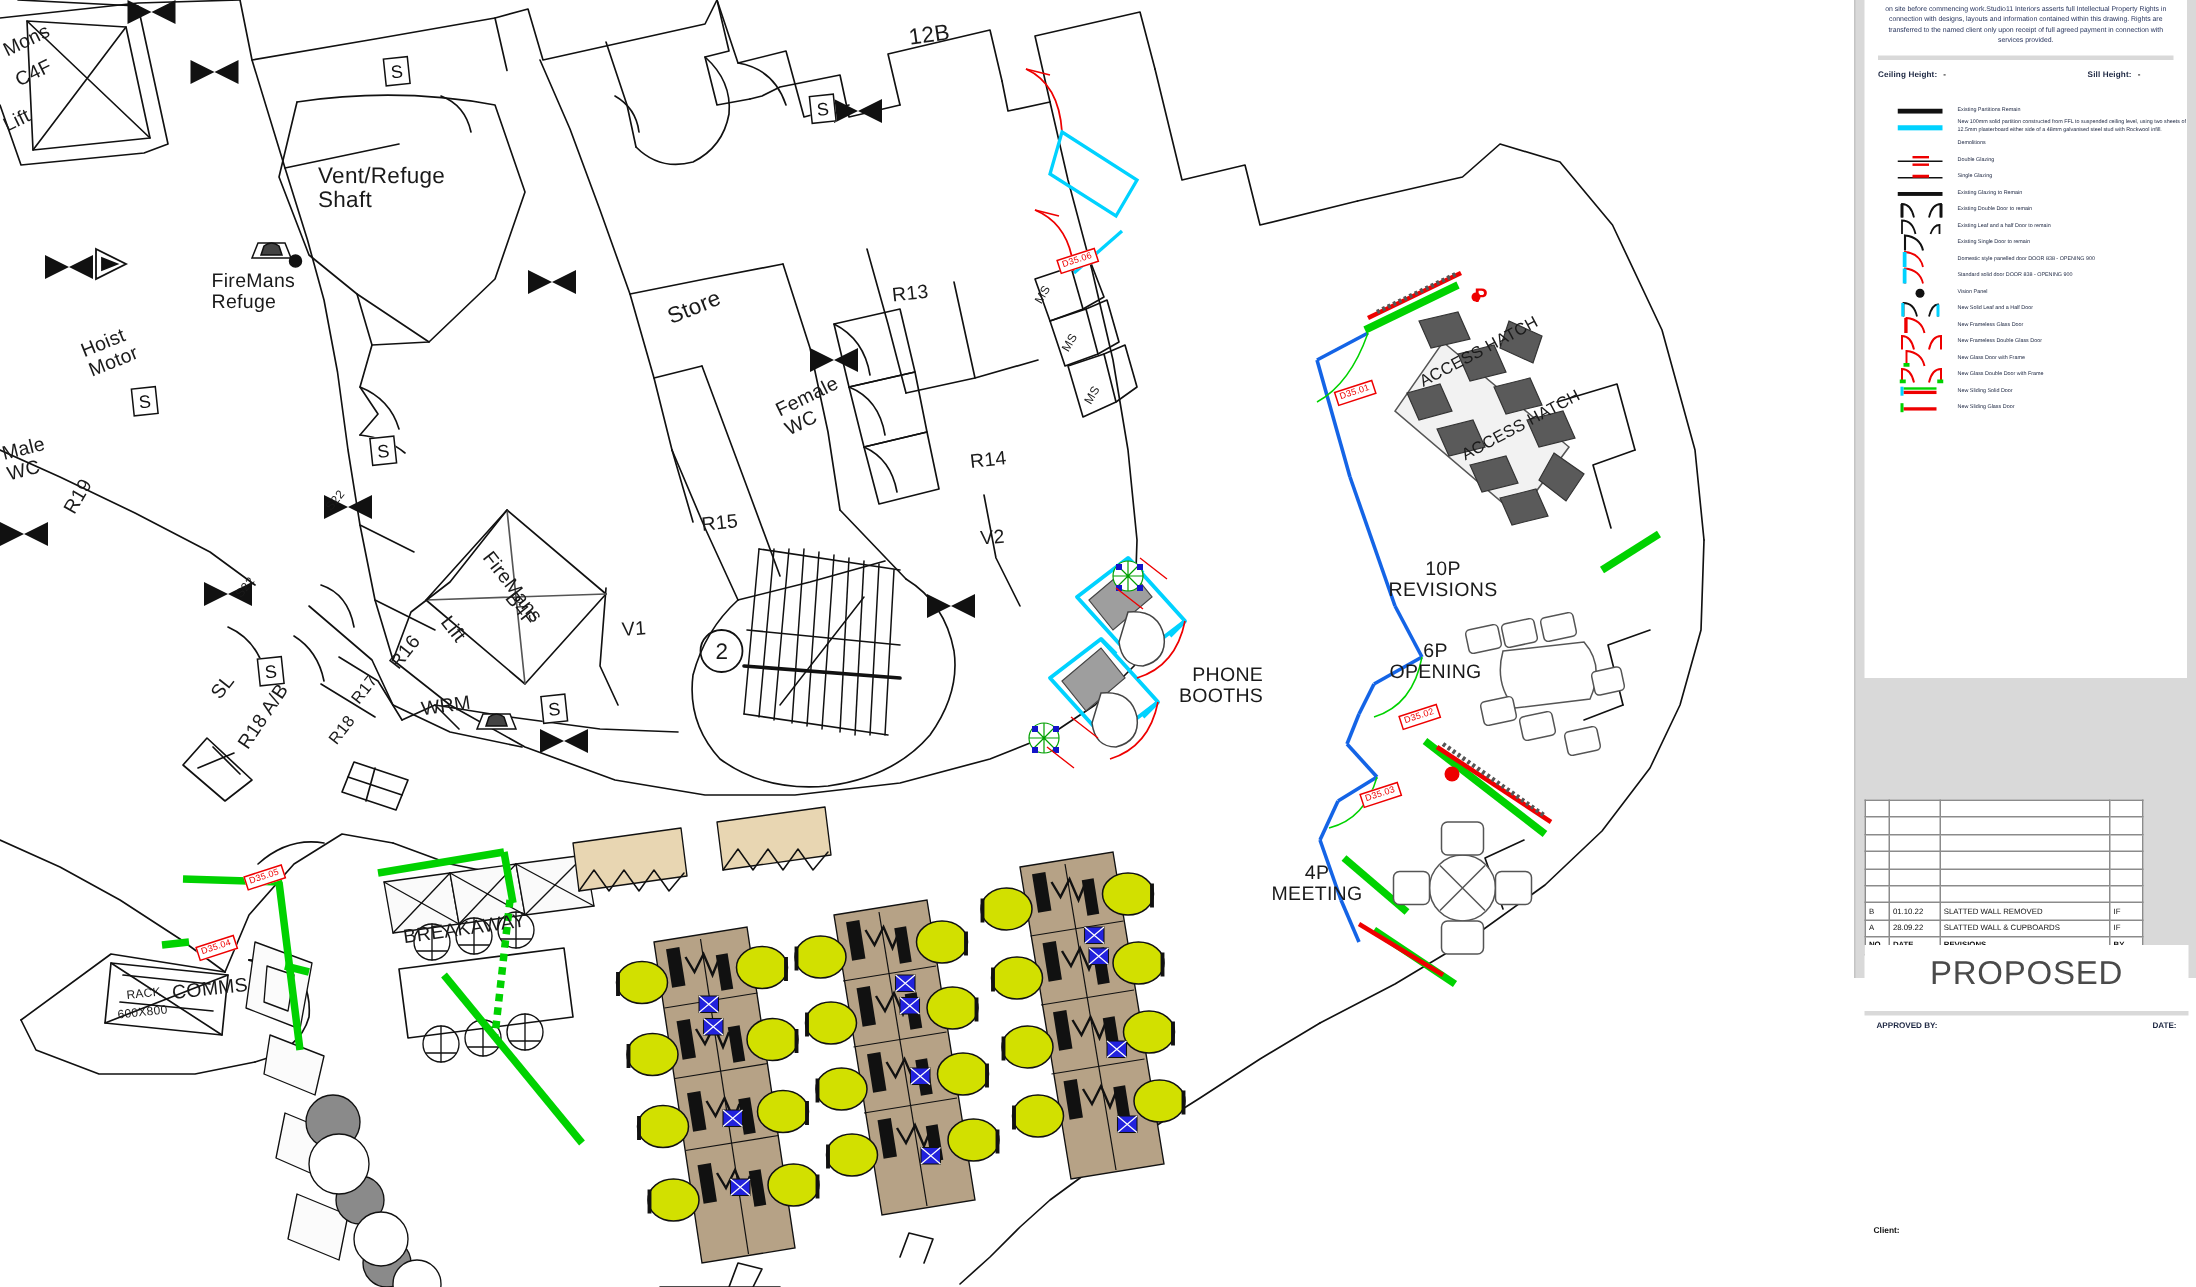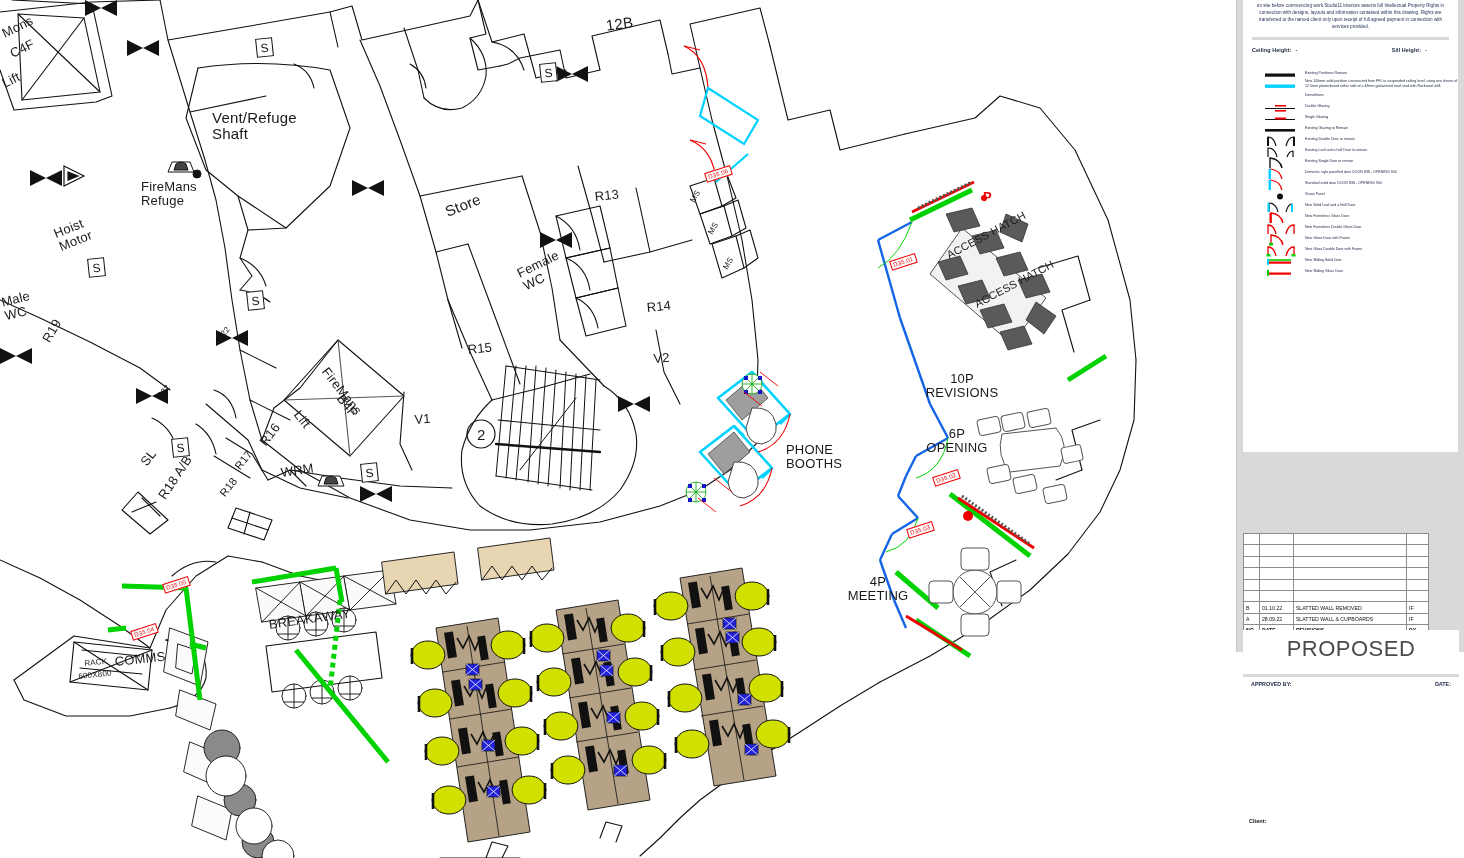--- a/index.html
+++ b/index.html
@@ -673,21 +673,21 @@
         <div class="rmlabel rm-md" style="left: 345px; top: 392px; transform: rotate(52deg); transform-origin: left top;">B4F</div>
         <div class="rmlabel rm-md" style="left: 302px; top: 408px; transform: rotate(52deg); transform-origin: left top;">Lift</div>
         <div class="rmlabel rm-md" style="left: 414px; top: 413px; transform: rotate(-4deg); transform-origin: left top;">V1</div>
         <div class="rmlabel rm-md" style="left: 653px; top: 352px; transform: rotate(-4deg); transform-origin: left top;">V2</div>
         <div class="rmlabel rm-lg" style="left: 605px; top: 18px; transform: rotate(-8deg); transform-origin: left top;">12B</div>
         <div class="rmlabel rm-xs" style="left: 689px; top: 200px; transform: rotate(-60deg); transform-origin: left top;">MS</div>
         <div class="rmlabel rm-xs" style="left: 707px; top: 232px; transform: rotate(-60deg); transform-origin: left top;">MS</div>
         <div class="rmlabel rm-xs" style="left: 722px; top: 267px; transform: rotate(-60deg); transform-origin: left top;">MS</div>
         <div class="rmlabel rm-xs" style="left: 156px; top: 395px; transform: rotate(-50deg); transform-origin: left top;">S22</div>
         <div class="rmlabel rm-xs" style="left: 216px; top: 337px; transform: rotate(-50deg); transform-origin: left top;">S22</div>
-        <div class="rmlabel rm-md" style="left: 786px; top: 443px;">PHONE
+        <div class="rmlabel rm-md" style="left: 786px; top: 443px; text-align: right;">PHONE
 BOOTHS</div>
         <div class="rmlabel rm-sm" style="left: 945px; top: 251px; transform: rotate(-28deg); transform-origin: left top;">ACCESS HATCH</div>
         <div class="rmlabel rm-sm" style="left: 973px; top: 300px; transform: rotate(-28deg); transform-origin: left top;">ACCESS HATCH</div>
         <div class="rmlabel rm-md rm-c" style="left: 962px; top: 372px; transform: translateX(-50%);">10P
 REVISIONS</div>
         <div class="rmlabel rm-md rm-c" style="left: 957px; top: 427px; transform: translateX(-50%);">6P
 OPENING</div>
         <div class="rmlabel rm-md rm-c" style="left: 878px; top: 575px; transform: translateX(-50%);">4P
 MEETING</div>
         <div class="rmlabel rm-md" style="left: 268px; top: 618px; transform: rotate(-8deg); transform-origin: left top;">BREAKAWAY</div>

